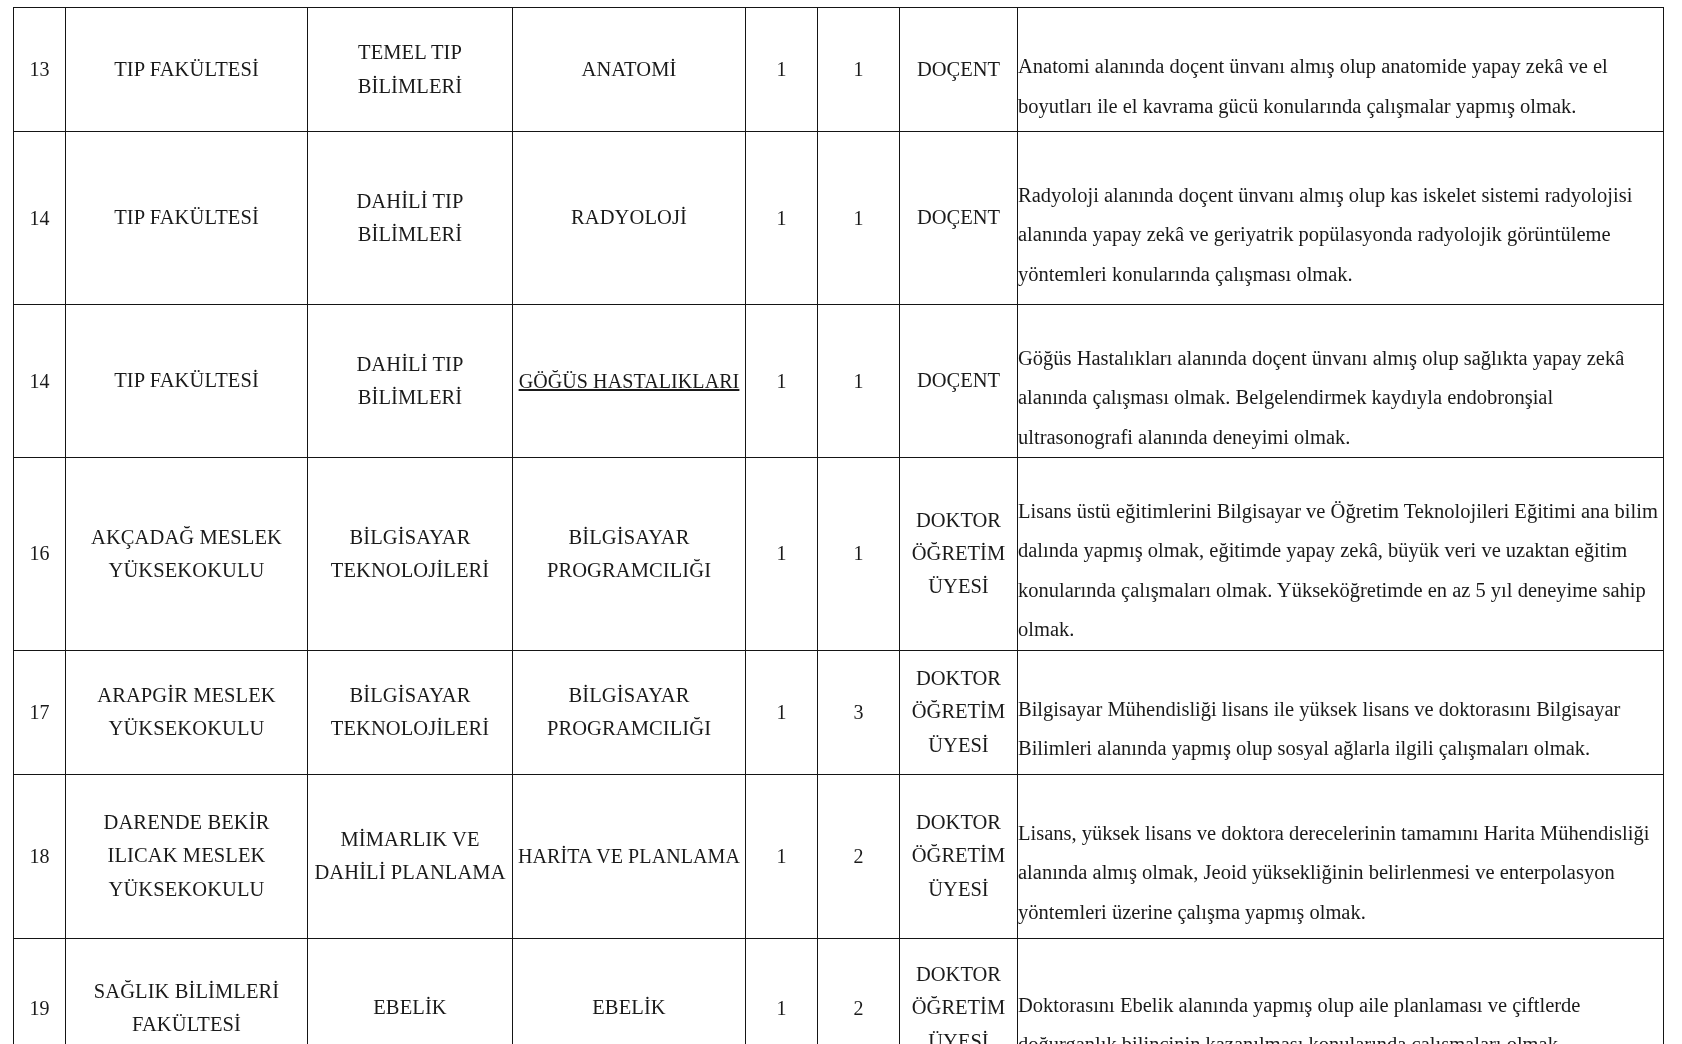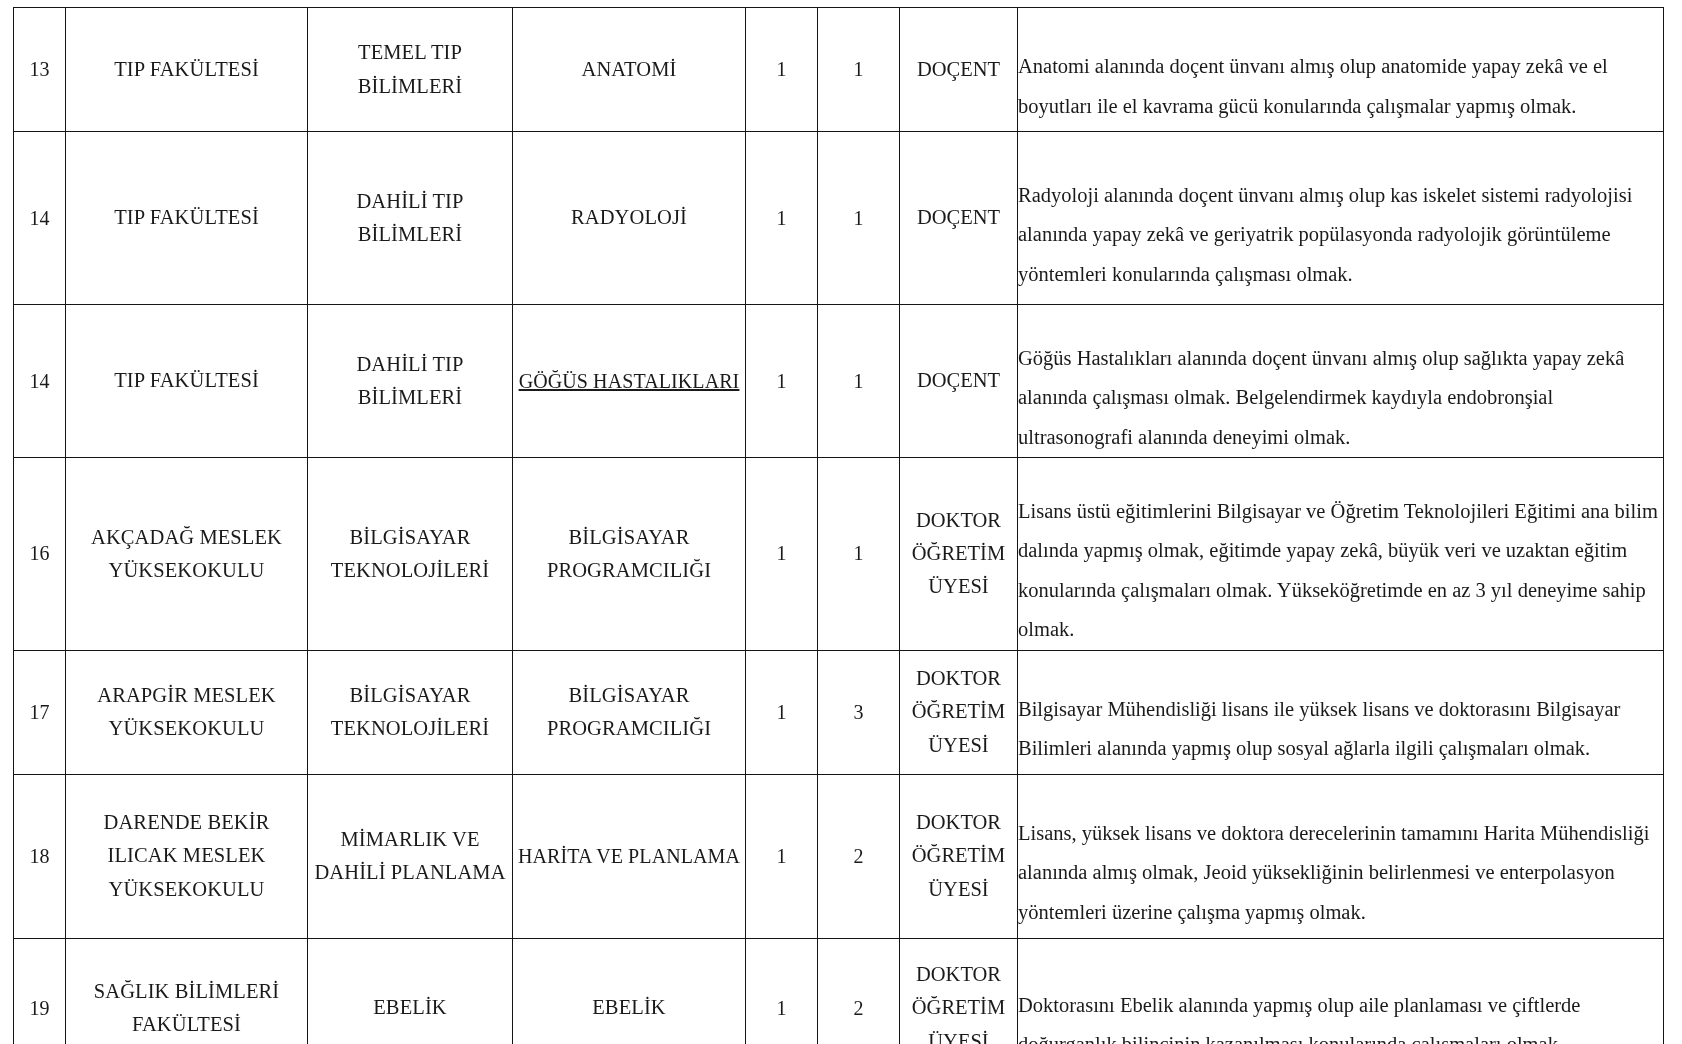--- a/index.html
+++ b/index.html
@@ -194,21 +194,21 @@
           <span class="ln">PROGRAMCILIĞI</span>
         </td>
         <td class="cell-num"><span>1</span></td>
         <td class="cell-num"><span>1</span></td>
         <td class="cell-title">
           <span class="ln">DOKTOR</span>
           <span class="ln">ÖĞRETİM</span>
           <span class="ln">ÜYESİ</span>
         </td>
         <td class="cell-desc">
-          <span class="desc-text">Lisans üstü eğitimlerini Bilgisayar ve Öğretim Teknolojileri Eğitimi ana bilim dalında yapmış olmak, eğitimde yapay zekâ, büyük veri ve uzaktan eğitim konularında çalışmaları olmak. Yükseköğretimde en az 3 yıl deneyime sahip olmak.</span>
+          <span class="desc-text">Lisans üstü eğitimlerini Bilgisayar ve Öğretim Teknolojileri Eğitimi ana bilim dalında yapmış olmak, eğitimde yapay zekâ, büyük veri ve uzaktan eğitim konularında çalışmaları olmak. Yükseköğretimde en az 5 yıl deneyime sahip olmak.</span>
         </td>
       </tr>
 
       <tr style="height:124px;">
         <td class="cell-no"><span>17</span></td>
         <td class="cell-center">
           <span class="ln">ARAPGİR MESLEK</span>
           <span class="ln">YÜKSEKOKULU</span>
         </td>
         <td class="cell-center">

